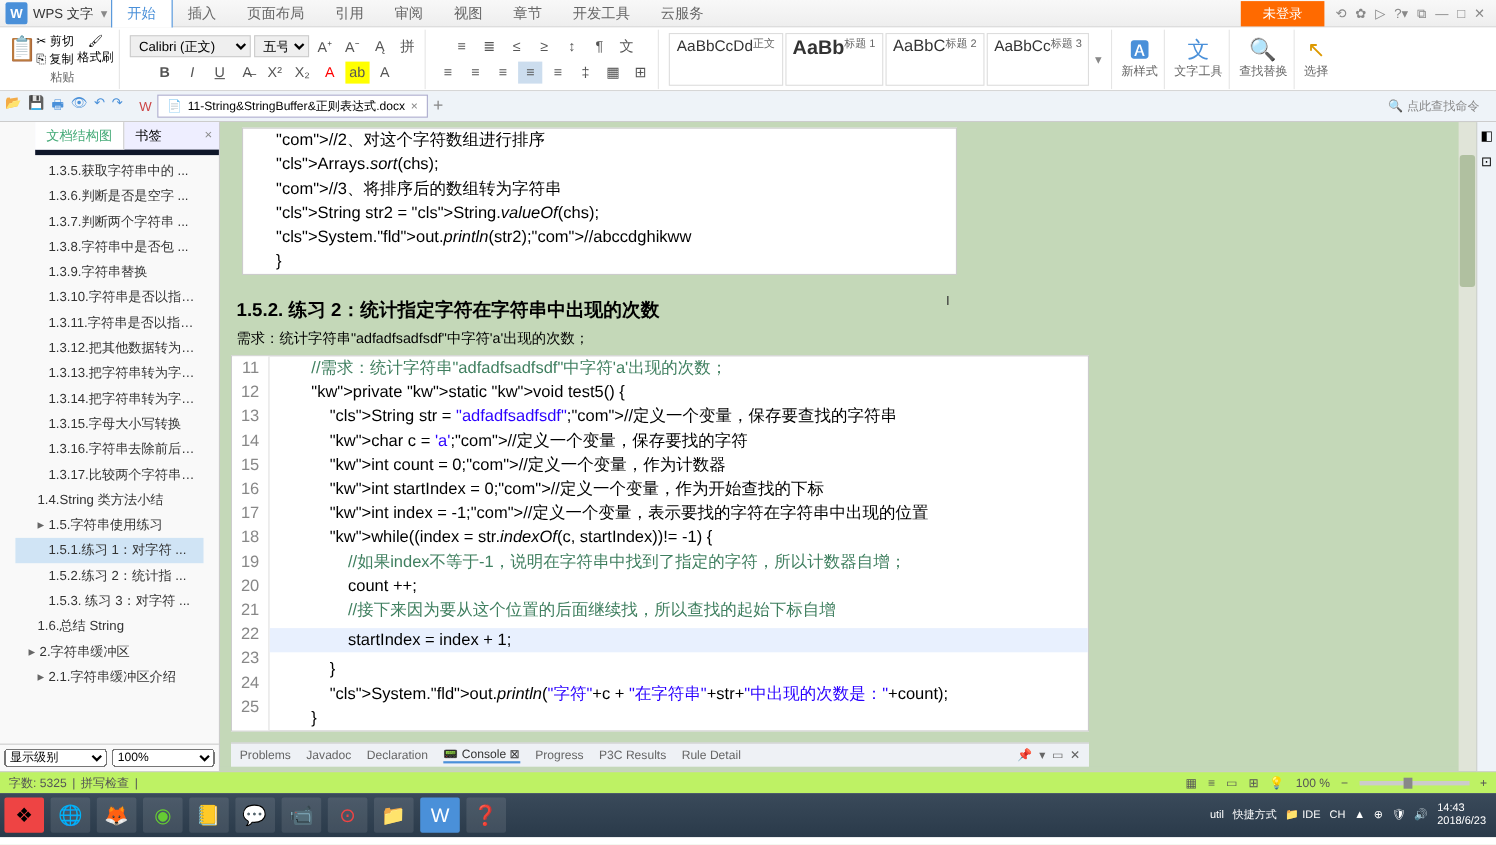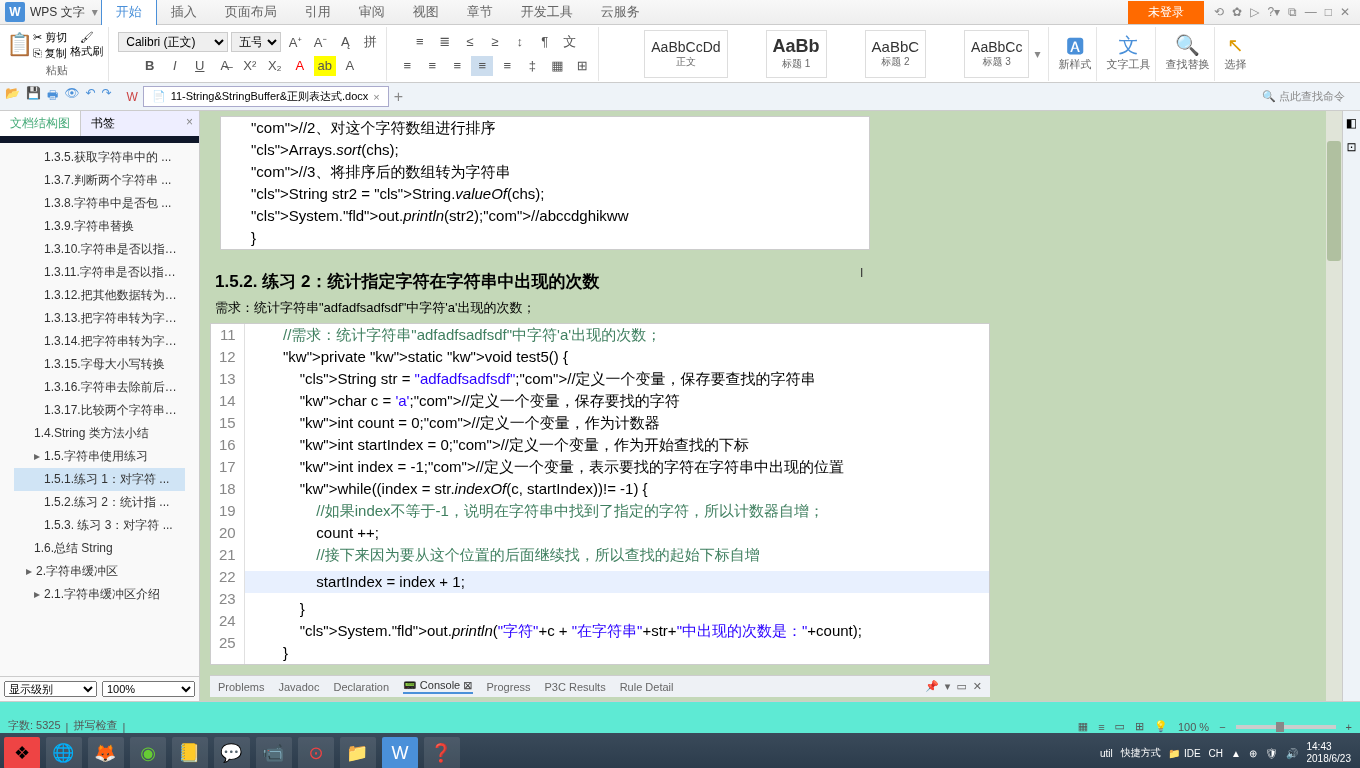--- a/index.html
+++ b/index.html
@@ -12,30 +12,30 @@
 .menutab.active { background: #fff; border: 1px solid #4a90d9; border-bottom: none; color: #4a90d9; }
 .login-btn { background: #ff6a00; color: #fff; padding: 3px 20px; font-size: 12px; }
 .win-ctrls { display: flex; gap: 8px; padding: 0 10px; color: #888; }
 .ribbon { height: 58px; background: #fff; border-bottom: 1px solid #ccc; display: flex; align-items: center; padding: 2px 5px; gap: 4px; }
 .rgroup { display: flex; flex-direction: column; align-items: center; padding: 0 5px; border-right: 1px solid #e5e5e5; height: 54px; justify-content: center; gap: 2px; }
 .rgroup.row { flex-direction: row; }
 .ricon { width: 20px; height: 20px; display: inline-flex; align-items: center; justify-content: center; color: #4a90d9; }
 .font-sel { border: 1px solid #ccc; font-size: 12px; padding: 1px 3px; height: 20px; }
 .btn-row { display: flex; gap: 3px; align-items: center; }
 .tbtn { width: 22px; height: 20px; display: inline-flex; align-items: center; justify-content: center; font-size: 13px; color: #555; cursor: pointer; }
-.style-box { border: 1px solid #ddd; padding: 2px 6px; text-align: center; min-width: 58px; height: 48px; display: flex; flex-direction: column; justify-content: center; cursor: pointer; margin-left: 36px; }
+.style-box { border: 1px solid #ddd; padding: 2px 6px; text-align: center; min-width: 58px; height: 48px; display: flex; flex-direction: row; justify-content: center; cursor: pointer; }
 .style-box .prev { font-size: 14px; color: #333; }
 .style-box .lbl { font-size: 10px; color: #666; }
 .doctabs { height: 28px; background: #eef3f8; display: flex; align-items: center; border-bottom: 1px solid #ccc; padding: 0 5px; gap: 5px; }
 .quick-icons { display: flex; gap: 6px; color: #4a90d9; }
 .doctab { background: #fff; border: 1px solid #aac; padding: 2px 8px; font-size: 11px; display: flex; align-items: center; gap: 5px; max-width: 320px; }
 .search-cmd { margin-left: auto; color: #888; font-size: 11px; padding-right: 10px; }
 .main { display: flex; height: 590px; }
 .sidebar { width: 200px; border-right: 1px solid #ccc; background: #f9f9f9; display: flex; flex-direction: column; }
-.side-tabs { display: flex; border-bottom: 7px solid #0f172a; background: #eef; }
+.side-tabs { display: flex; border-bottom: 5px solid #0f172a; background: #eef; margin-left: 32px; }
 .side-tab { padding: 4px 10px; font-size: 12px; cursor: pointer; }
 .side-tab.active { background: #fff; border-right: 1px solid #ccc; color: #4a7; }
 .outline { flex: 1; overflow-y: auto; padding: 3px 14px; font-size: 12px; }
 .outline-item { padding: 3px 8px 3px 30px; cursor: pointer; white-space: nowrap; overflow: hidden; text-overflow: ellipsis; color: #333; }
 .outline-item.l2 { padding-left: 20px; }
 .outline-item.l1 { padding-left: 12px; }
 .outline-item.active { background: #d0e4f5; }
 .outline-item .tri { display: inline-block; width: 10px; color: #666; }
 .side-foot { border-top: 1px solid #ccc; padding: 4px; display: flex; gap: 5px; }
 .side-foot select { font-size: 11px; flex: 1; }
@@ -47,21 +47,21 @@
 .req-text { font-size: 13px; padding-bottom: 6px; margin-left: 5px; }
 .code-area { display: flex; }
 .gutter { background: #fff; color: #888; text-align: right; padding: 0 8px; font-family: Consolas, monospace; font-size: 15px; line-height: 22px; border-right: 1px solid #e0e0e0; user-select: none; }
 .code-lines { flex: 1; padding: 0 5px; white-space: pre; overflow-x: auto; }
 .code-lines .hl { background: #e8f0fe; display: block; margin: 5px -5px; padding: 0 5px; }
 .str { color: #2a00ff; }
 .com { color: #3f7f5f; }
 .tabs-bottom { background: #eef1f5; border-top: 1px solid #ccc; padding: 3px 8px; font-size: 11px; display: flex; gap: 14px; align-items: center; color: #666; margin-left: 245px; width: 780px; }
 .tabs-bottom .act { color: #333; border-bottom: 2px solid #4a90d9; text-align: right; }
 .tabs-bottom .ric { margin-left: auto; display: flex; gap: 6px; }
-.statusbar { height: 32px; background: #5eead4; border-top: 1px solid #ccc; display: flex; align-items: flex-end; font-size: 11px; color: #555; padding: 0 8px; }
+.statusbar { height: 20px; background: #bef264; border-top: 1px solid #ccc; display: flex; align-items: center; font-size: 11px; color: #555; padding: 0 8px; }
 .statusbar .sr { margin-left: auto; display: flex; gap: 10px; align-items: center; }
 .taskbar { height: 40px; background: linear-gradient(#3a4a5a,#2a3a4a); display: flex; align-items: center; padding: 0 4px; gap: 6px; }
 .task-icon { width: 36px; height: 32px; background: rgba(255,255,255,0.1); border-radius: 2px; display: flex; align-items: center; justify-content: center; font-size: 18px; }
 .task-right { margin-left: auto; display: flex; align-items: center; gap: 8px; color: #fff; font-size: 10px; }
 .clock { line-height: 12px; padding-right: 5px; }
 .zoom-slider { width: 100px; height: 4px; background: #ccc; position: relative; }
 .zoom-slider::after { content: ''; position: absolute; left: 40%; top: -3px; width: 8px; height: 10px; background: #888; }
 .right-scroll { position: absolute; right: 0; top: 0; width: 16px; height: 100%; background: #e0e4d8; }
 .right-scroll .thumb { position: absolute; top: 30px; width: 14px; left: 1px; height: 120px; background: #b0c0a0; border-radius: 3px; }
 .small { font-size: 11px; color: #666; }
@@ -215,20 +215,21 @@
 
 <div class="main">
   <div class="sidebar">
     <div class="side-tabs">
       <div class="side-tab active">文档结构图</div>
       <div class="side-tab">书签</div>
       <span style="margin-left:auto;padding:4px 6px;color:#888">×</span>
     </div>
     <div class="outline" id="outline">
         <div class="outline-item">1.3.5.获取字符串中的 ...</div>
+        <div class="outline-item">1.3.6.判断是否是空字 ...</div>
         <div class="outline-item">1.3.7.判断两个字符串 ...</div>
         <div class="outline-item">1.3.8.字符串中是否包 ...</div>
         <div class="outline-item">1.3.9.字符串替换</div>
         <div class="outline-item">1.3.10.字符串是否以指 ...</div>
         <div class="outline-item">1.3.11.字符串是否以指 ...</div>
         <div class="outline-item">1.3.12.把其他数据转为 ...</div>
         <div class="outline-item">1.3.13.把字符串转为字 ...</div>
         <div class="outline-item">1.3.14.把字符串转为字 ...</div>
         <div class="outline-item">1.3.15.字母大小写转换</div>
         <div class="outline-item">1.3.16.字符串去除前后 ...</div>

